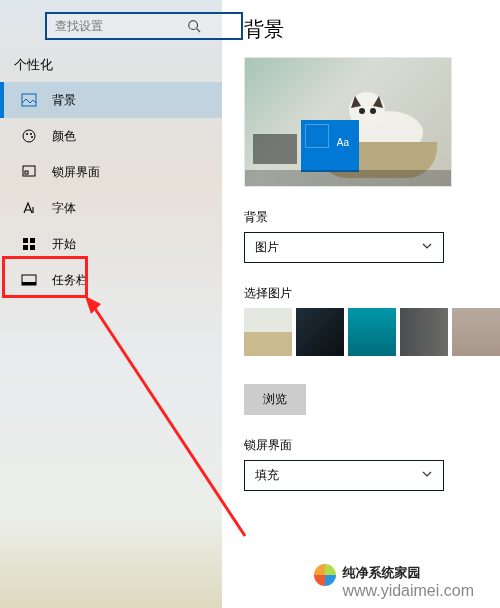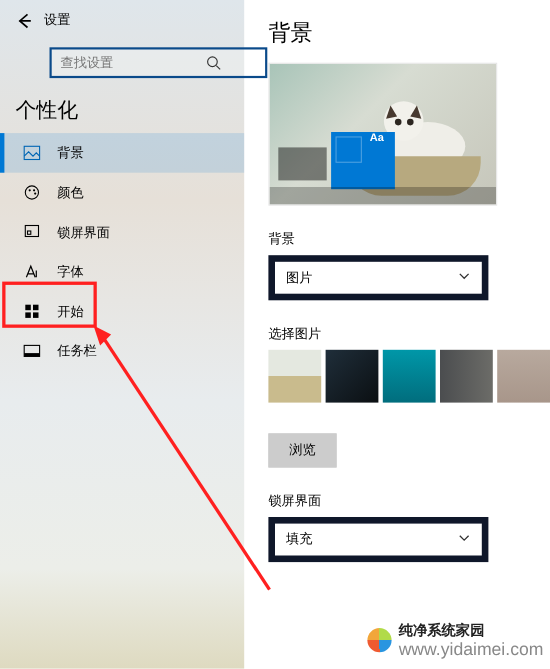--- a/index.html
+++ b/index.html
@@ -34,21 +34,21 @@
     border: 2px solid #0a4a8a;
     background: rgba(255,255,255,0.25);
     padding: 5px 28px 5px 8px;
     font-size: 12px;
     outline: none;
     color: #333;
     margin-left: 33px;
   }
   .search-wrap { position: relative; }
   .search-icon-pos { position: absolute; right: 20px; top: 12px; }
-  .group-header { padding: 6px 14px 8px; font-size: 19px; }
+  .group-header { padding: 6px 14px 8px; font-size: 13px; }
   .nav-item {
     display: flex;
     align-items: center;
     gap: 14px;
     padding: 9px 16px;
     cursor: pointer;
     border-left: 4px solid transparent;
     position: relative;
   }
   .nav-item.selected { background: rgba(0,120,215,0.15); border-left: 4px solid #0078d4; }
@@ -88,26 +88,26 @@
     background: linear-gradient(135deg, #a8c4b8 0%, #d7dcd2 40%, #c6c6ba 100%);
     position: relative;
     overflow: hidden;
   }
   .cat-body { position: absolute; right: 24px; top: 20px; width: 110px; height: 80px; }
   .basket { position: absolute; bottom: 8px; right: 14px; width: 120px; height: 36px; background: #b7a97f; border-radius: 0 0 30px 30px; }
   .taskbar-preview { position: absolute; left: 0; bottom: 0; width: 100%; height: 16px; background: rgba(0,0,0,0.25); }
   .taskbar-left { position: absolute; left: 8px; top: 76px; width: 44px; height: 30px; background: rgba(0,0,0,0.45); }
   .win-menu { position: absolute; left: 56px; top: 62px; width: 58px; height: 52px; background: #0078d4; }
   .win-menu::before { content: ""; position: absolute; left: 4px; top: 4px; width: 22px; height: 22px; border: 1px solid rgba(255,255,255,0.3); }
-  .win-menu .aa { position: absolute; right: 10px; top: 0; color: #fff; font-size: 10px; font-weight: bold; }
+  .win-menu .aa { position: absolute; right: 10px; top: 17px; color: #fff; font-size: 10px; }
 
   .section-label { font-size: 12px; margin-top: 22px; margin-bottom: 6px; display: block; }
   .dropdown {
     width: 200px;
-    border: 6px solid #0f172a;
+    border: 1px solid #0f172a;
     padding: 6px 10px;
     display: flex;
     justify-content: space-between;
     align-items: center;
     font-size: 12px;
     background: #fff;
     cursor: pointer;
   }
   .thumbs { display: flex; gap: 4px; margin-top: 6px; }
   .thumb {
@@ -128,50 +128,40 @@
     background: #ccc;
     border: 1px solid #ccc;
     padding: 6px 18px;
     font-size: 12px;
     cursor: pointer;
   }
 
   .watermark {
     position: absolute;
     bottom: 8px;
-    right: 6px;
+    right: 26px;
     display: flex;
-    align-items: center;
     gap: 6px;
     z-index: 50;
   }
   .wm-logo {
     width: 22px; height: 22px; border-radius: 50%;
     background: conic-gradient(#b1db49 0 90deg, #2995e0 90deg 180deg, #ef5a31 180deg 270deg, #f2a63a 270deg 360deg);
     display: flex; align-items: center; justify-content: center;
     font-size: 10px; color: #fff; font-weight: bold;
   }
   .wm-text { font-size: 13px; font-weight: 600; color: #222; }
   .wm-url { font-size: 16px; color: #888; }
 </style>
 </head>
 <body>
 
 <div class="window">
   <div class="sidebar">
 
-    <div class="topbar">
-      <span class="icon back">
-        <svg viewBox="0 0 16 16" width="16" height="16">
-            <path d="M11 2 L4 8 L11 14" stroke-width="1.5" fill="none"></path>
-            <path d="M4 8 H14" stroke-width="1.5"></path>
-          </svg>
-      </span>
-      <span class="settings-label">设置</span>
-    </div>
 
 
     <div class="search-wrap">
       <input class="search" placeholder="查找设置" style="">
       <span class="icon search-icon-pos">
         <svg viewBox="0 0 16 16" width="14" height="14">
             <circle cx="7" cy="7" r="5" stroke="#333" fill="none" stroke-width="1.2"></circle>
             <path d="M11 11 L15 15" stroke="#333" stroke-width="1.2"></path>
           </svg>
       </span>

